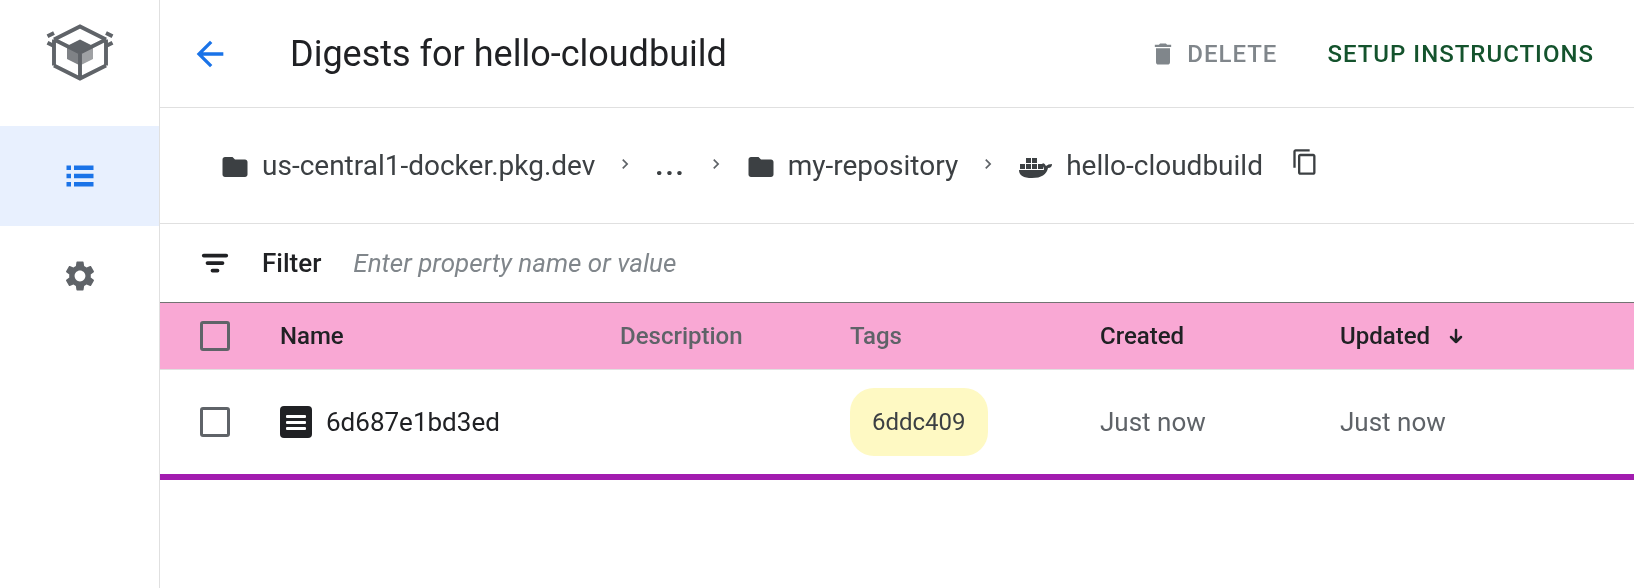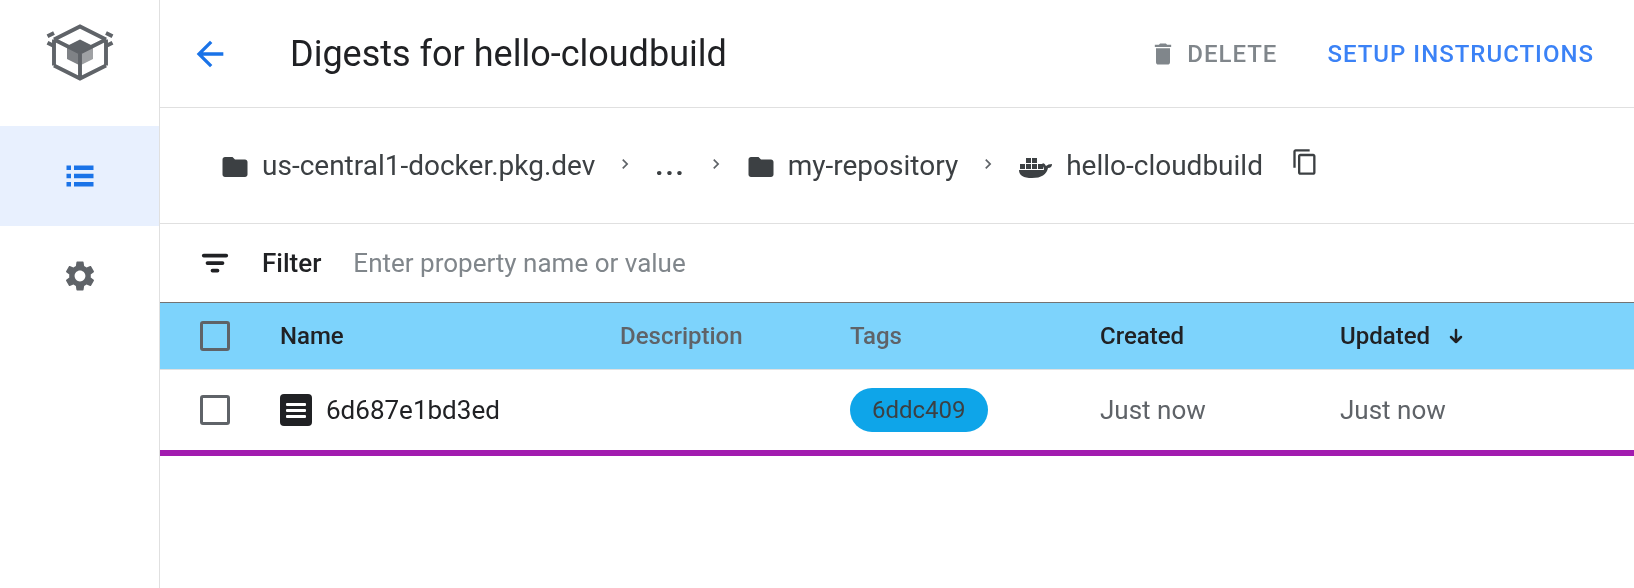--- a/index.html
+++ b/index.html
@@ -79,21 +79,21 @@
       display: flex;
       align-items: center;
       gap: 10px;
       color: #80868b;
       font-size: 24px;
       font-weight: 500;
       letter-spacing: 1px;
       cursor: pointer;
     }
     .setup-btn {
-      color: #3b82f6;
+      color: #14532d;
       font-size: 24px;
       font-weight: 500;
       letter-spacing: 1px;
       cursor: pointer;
     }
     .breadcrumb {
       display: flex;
       align-items: center;
       padding: 40px 60px;
       gap: 20px;
@@ -133,29 +133,30 @@
       font-weight: 500;
       color: #202124;
     }
     .filter-input {
       border: none;
       outline: none;
       font-size: 26px;
       color: #5f6368;
       flex: 1;
       font-family: inherit;
+      font-style: italic;
     }
     .filter-input::placeholder {
       color: #80868b;
     }
     .table-header {
       display: flex;
       align-items: center;
       padding: 18px 40px;
-      background: #7dd3fc;
+      background: #f9a8d4;
       border-bottom: 1px solid #e0e0e0;
       font-size: 24px;
       font-weight: 500;
     }
     .table-row {
       display: flex;
       align-items: center;
       padding: 18px 40px;
       border-bottom: 6px solid #a21caf;
       font-size: 26px;
@@ -199,22 +200,22 @@
       color: #5f6368;
     }
     .checkbox {
       width: 30px;
       height: 30px;
       border: 3px solid #5f6368;
       border-radius: 3px;
       cursor: pointer;
     }
     .tag-chip {
-      background: #0ea5e9;
-      padding: 8px 22px;
+      background: #fef9c3;
+      padding: 20px 22px;
       border-radius: 24px;
       font-size: 24px;
       color: #3c4043;
       display: inline-block;
     }
     .digest-icon {
       width: 32px;
       height: 32px;
       background: #202124;
       border-radius: 4px;

